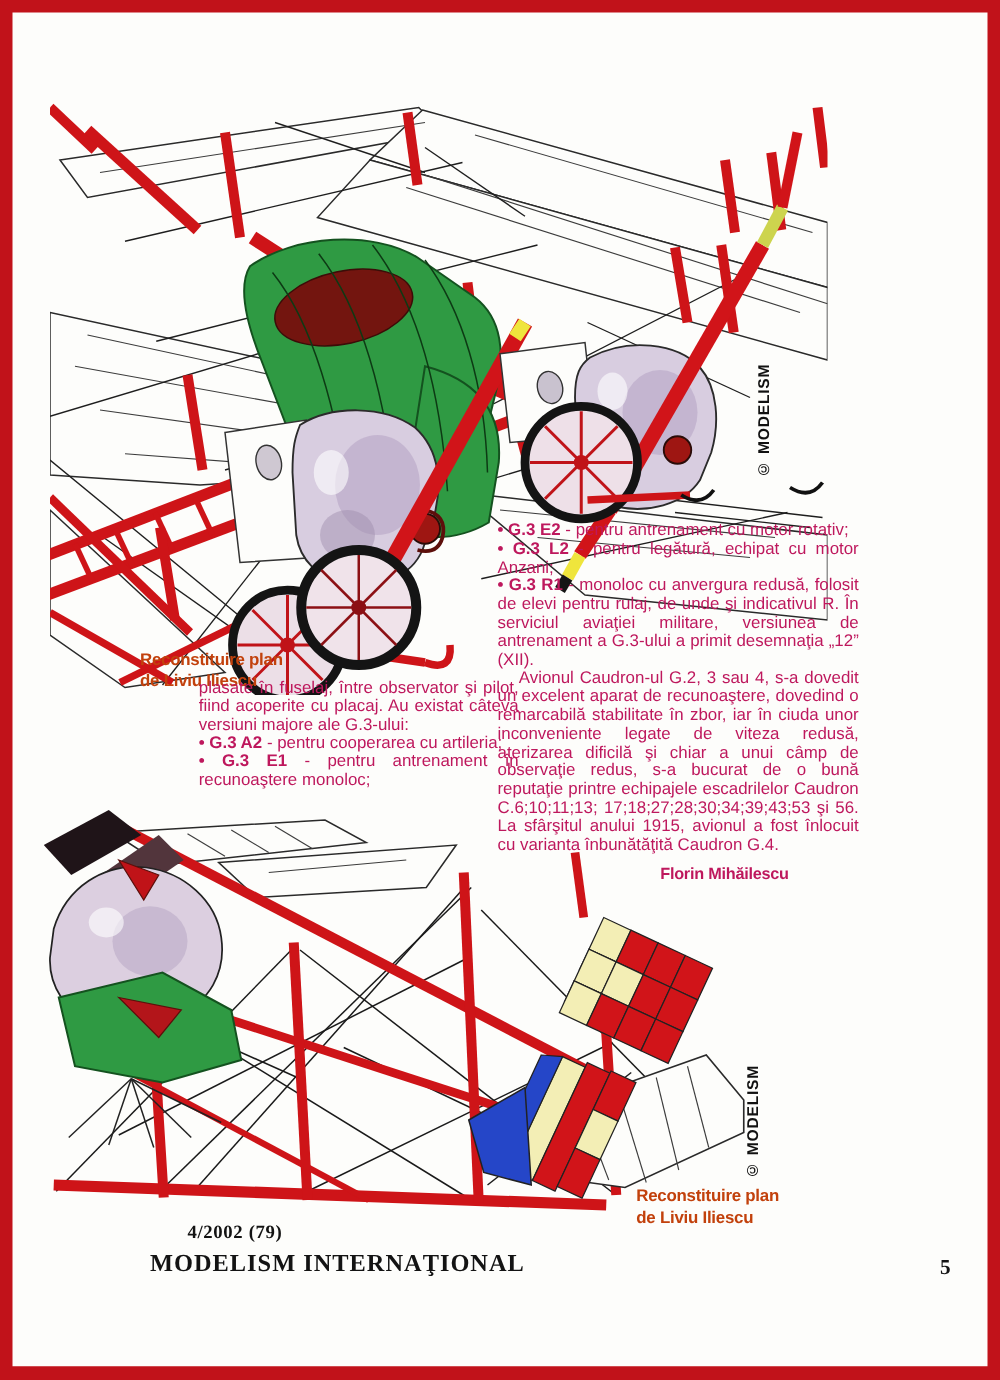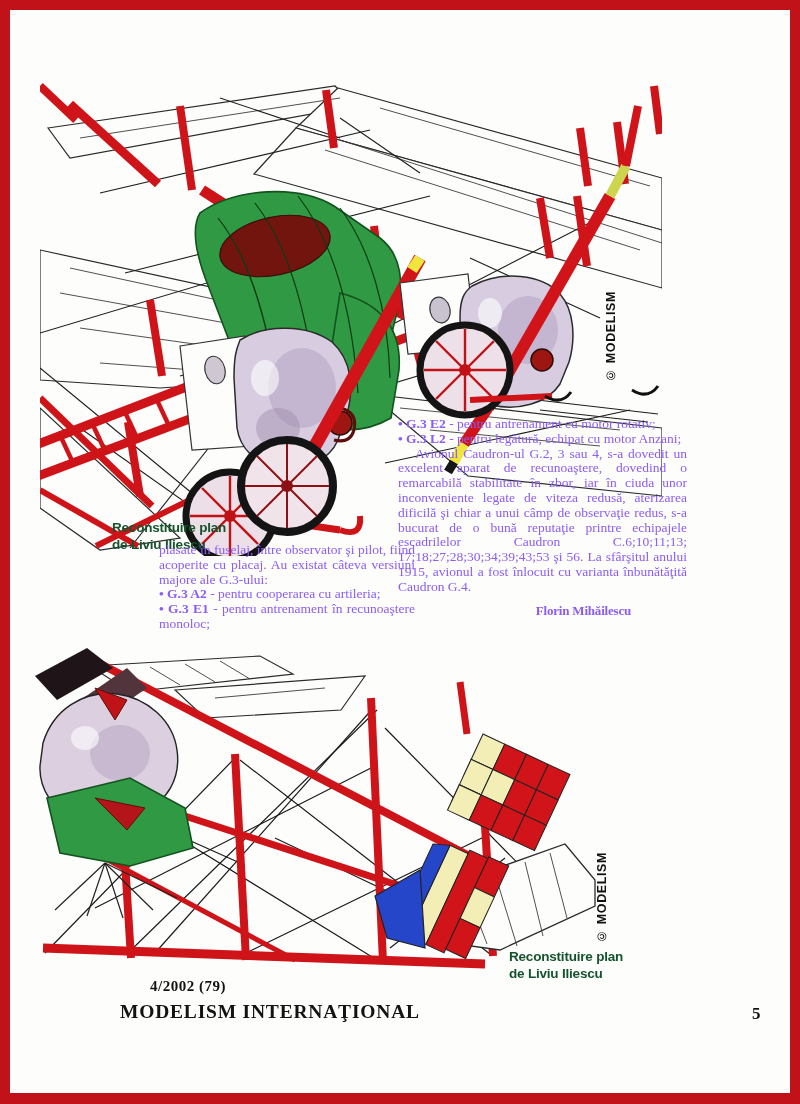--- a/index.html
+++ b/index.html
@@ -7,26 +7,26 @@
     position:relative;width:800px;height:1104px;background:#fdfdfb;
     font-family:"Liberation Sans",sans-serif;color:#1d1d1d;overflow:hidden;
   }
   .frame{position:absolute;background:#c1121a;z-index:40;}
   .f-top{left:0;top:0;width:800px;height:10px;}
   .f-bottom{left:0;top:1093px;width:800px;height:11px;}
   .f-left{left:0;top:0;width:10px;height:1104px;}
   .f-right{left:790px;top:0;width:10px;height:1104px;}
 
   .abs{position:absolute;}
-  .caption{font-weight:bold;font-size:13.5px;line-height:17px;letter-spacing:-0.2px;color:#14532d;}
+  .caption{font-weight:bold;font-size:13.5px;line-height:17px;letter-spacing:-0.2px;color:#c2410c;}
   .watermark{
     font-weight:bold;font-size:12.5px;letter-spacing:0.6px;color:#111;
     writing-mode:vertical-rl;transform:rotate(180deg);white-space:nowrap;
   }
-  .col{font-size:13.5px;line-height:14.8px;text-align:justify;color:#8b5cf6;font-family:Liberation Serif, serif;}
+  .col{font-size:13.5px;line-height:14.8px;text-align:justify;color:#be185d;}
   .col p{margin:0;}
   .col .indent{text-indent:17px;}
   .bl{text-align:justify;}
   .bl b{white-space:pre;}
   .author{margin-top:9px;font-size:13px;font-weight:bold;text-align:right;padding-right:56px;letter-spacing:-0.2px;}
   .footer-text{font-family:"Liberation Serif",serif;font-weight:bold;color:#131313;}
   .f-issue{left:150px;top:978px;font-size:15px;letter-spacing:0.5px;}
   .f-title{left:120px;top:1001px;width:680px;text-align:left;font-size:19.5px;letter-spacing:0.8px;}
   .f-page{left:752px;top:1004px;font-size:17px;}
   svg{display:block;}
@@ -338,20 +338,21 @@
     <div>
         <div class="bl"><b>• G.3 A2 </b><span>- pentru cooperarea cu artileria;</span></div>
         <div class="bl"><b>• G.3 E1 </b><span>- pentru antrenament în recunoaştere monoloc;</span></div>
       </div>
   </div>
 
   <div class="abs col" style="left:398px;top:417px;width:289px;">
     <div>
         <div class="bl"><b>• G.3 E2 </b><span>- pentru antrenament cu motor rotativ;</span></div>
         <div class="bl"><b>• G.3 L2 </b><span>- pentru legătură, echipat cu motor Anzani;</span></div>
+        <div class="bl"><b>• G.3 R1 </b><span>- monoloc cu anvergura redusă, folosit de elevi pentru rulaj, de unde şi indicativul R. În serviciul aviaţiei militare, versiunea de antrenament a G.3-ului a primit desemnaţia „12” (XII).</span></div>
       </div>
     <p class="indent">Avionul Caudron-ul G.2, 3 sau 4, s-a dovedit un excelent aparat de recunoaştere, dovedind o remarcabilă stabilitate în zbor, iar în ciuda unor inconveniente legate de viteza redusă, aterizarea dificilă şi chiar a unui câmp de observaţie redus, s-a bucurat de o bună reputaţie printre echipajele escadrilelor Caudron C.6;10;11;13; 17;18;27;28;30;34;39;43;53 şi 56. La sfârşitul anului 1915, avionul a fost înlocuit cu varianta înbunătăţită Caudron G.4.</p>
     <div class="author">Florin Mihăilescu</div>
   </div>
 
   <div class="abs footer-text f-issue">4/2002 (79)</div>
   <div class="abs footer-text f-title">MODELISM INTERNAŢIONAL</div>
   <div class="abs footer-text f-page">5</div>
 
 </div>

